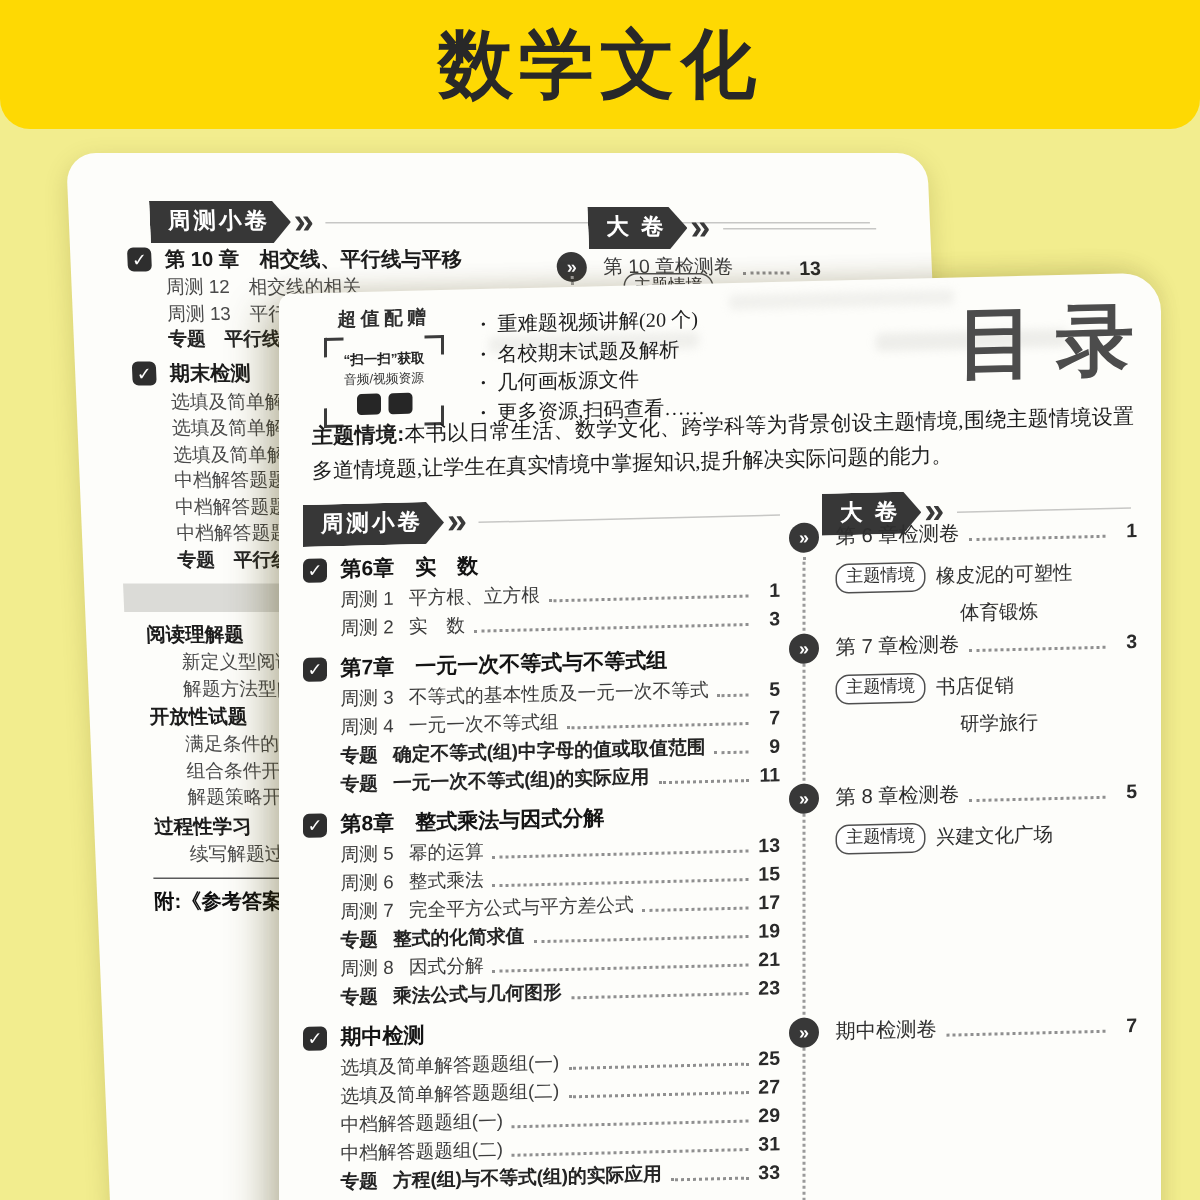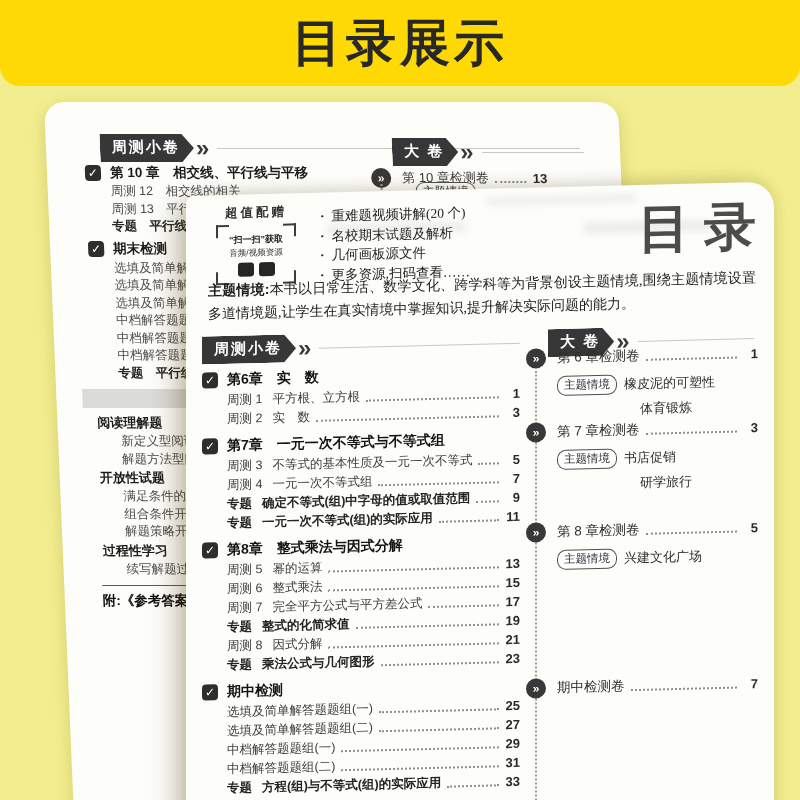--- a/index.html
+++ b/index.html
@@ -96,21 +96,21 @@
     white-space:nowrap;}
   .ctxrow{display:flex;align-items:center;margin-left:31px;margin-top:7px;gap:7px;}
   .ctx-txt{font-size:13px;color:#2f2f2f;white-space:nowrap;}
   .ctxrow2{margin-left:114px;margin-top:6px;font-size:13px;color:#2f2f2f;white-space:nowrap;}
   .ghost{position:absolute;background:#dededa;filter:blur(3px);border-radius:3px;}
 </style>
 </head>
 <body>
 
 <div class="top-banner">
-  <span class="title">目录展示</span>
+  <span class="title">数学文化</span>
 </div>
 
 <div class="page page-back">
 
   <div class="bp-banner banner-row">
     <span class="tag">周测小卷</span>
     <span class="chev">»</span>
     <span class="rule"></span>
   </div>
 

